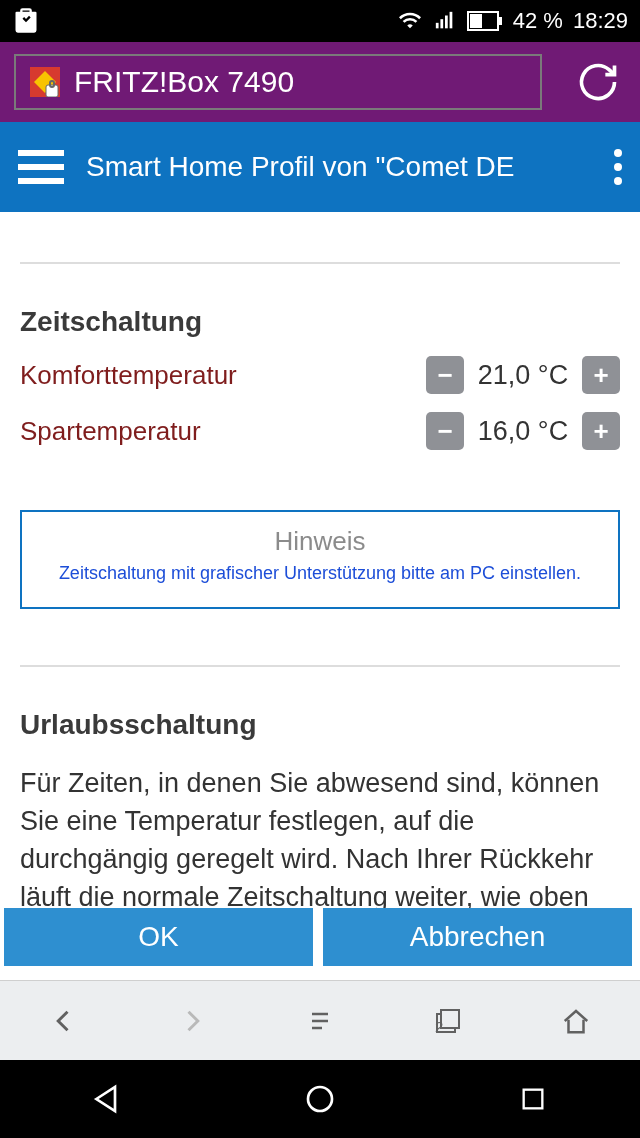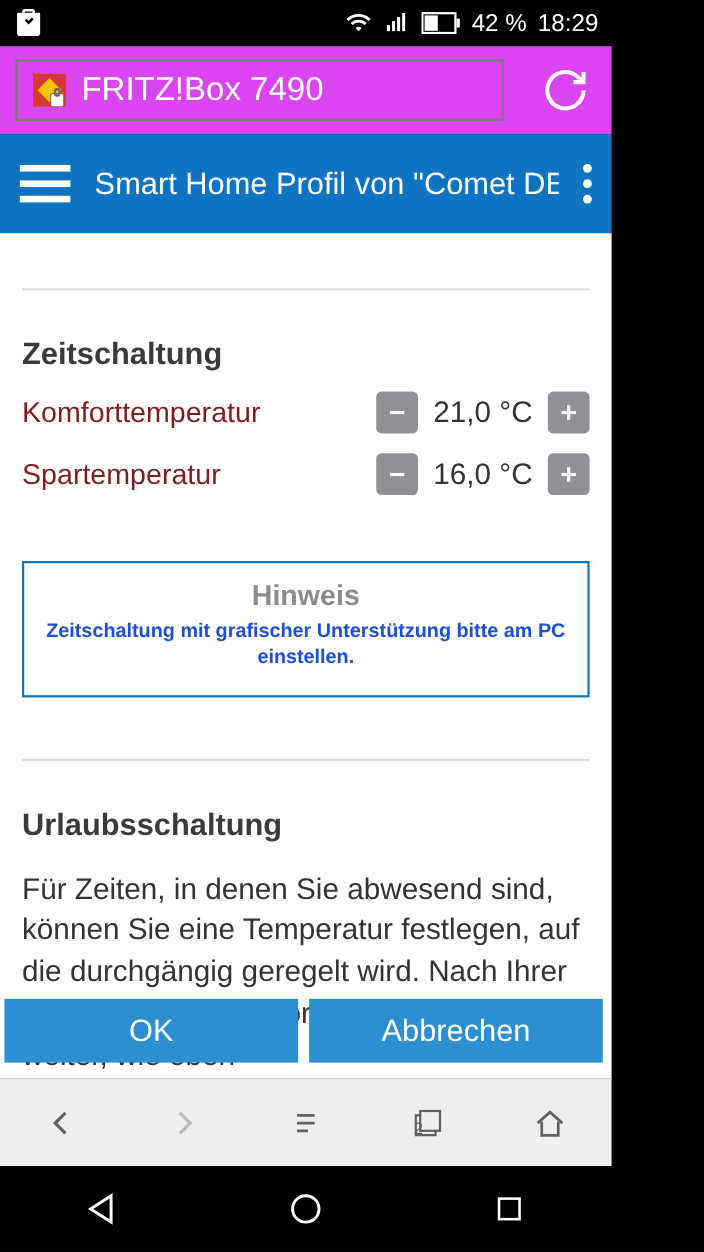--- a/index.html
+++ b/index.html
@@ -1,25 +1,25 @@
 <!DOCTYPE html>
 <html><head>
 <meta charset="utf-8">
 <style>
   * { margin: 0; padding: 0; box-sizing: border-box; }
   html, body { width: 640px; height: 1138px; font-family: "Segoe UI", Arial, sans-serif; overflow: hidden; background: #000; }
-  .screen { width: 556px; height: 1138px; display: flex; flex-direction: column; justify-content: flex-end; }
+  .screen { width: 640px; height: 1138px; display: flex; flex-direction: column; justify-content: flex-end; }
 
   
   .status-bar { height: 42px; background: #000; color: #fff; display: flex; align-items: center; justify-content: space-between; padding: 0 12px; font-size: 22px; }
   .status-left { display: flex; align-items: center; }
   .status-right { display: flex; align-items: center; gap: 10px; }
 
   
-  .address-row { height: 80px; background: #d946ef; display: flex; align-items: center; padding: 0 14px; gap: 28px; }
+  .address-row { height: 80px; background: #701a75; display: flex; align-items: center; padding: 0 14px; gap: 28px; }
   .address-field { flex: 1; height: 56px; border: 2px solid #7a7a7a; display: flex; align-items: center; padding: 0 14px; gap: 14px; }
   .address-text { color: #fff; font-size: 30px; }
   .refresh-area { width: 56px; height: 56px; display: flex; align-items: center; justify-content: center; }
 
   
   .app-header { height: 90px; background: #0e73c1; color: #fff; display: flex; align-items: center; padding: 0 18px; gap: 22px; }
   .hamburger { width: 46px; height: 34px; display: flex; flex-direction: column; justify-content: space-between; }
   .hamburger div { height: 6px; background: #fff; }
   .header-title { flex: 1; font-size: 28px; white-space: nowrap; overflow: hidden; }
   .kebab { display: flex; flex-direction: column; gap: 6px; }
@@ -28,21 +28,21 @@
   
   .content { flex: 1; background: #fff; position: relative; overflow: hidden; }
   .inner { padding: 0 20px; color: #4a4a4a; font-size: 26px; }
   .divider { height: 2px; background: #ddd; margin: 50px 0 0 0; }
   .section-title { font-weight: 700; color: #3a3a3a; font-size: 28px; margin-top: 42px; }
   .temp-row { display: flex; justify-content: space-between; align-items: center; margin: 18px 0; }
   .temp-label { color: #7f1d1d; }
   .temp-ctrl { display: flex; align-items: center; gap: 10px; }
   .stepper { width: 38px; height: 38px; background: #8f9196; color: #fff; border-radius: 5px; display: flex; align-items: center; justify-content: center; font-size: 26px; font-weight: 700; }
   .temp-val { color: #333; font-size: 27px; min-width: 98px; text-align: center; }
-  .hint-box { border: 2px solid #0e73c1; padding: 14px 18px 22px; text-align: center; margin-top: 60px; font-weight: bold; }
+  .hint-box { border: 2px solid #0e73c1; padding: 14px 18px 22px; text-align: center; margin-top: 60px; }
   .hint-title { color: #8b8b8b; font-size: 26px; margin-bottom: 4px; }
   .hint-text { color: #1d4ed8; font-size: 18px; line-height: 1.35; }
   .divider2 { height: 2px; background: #ddd; margin-top: 56px; }
   .vacation-title { font-weight: 700; color: #3a3a3a; font-size: 28px; margin-top: 42px; margin-bottom: 24px; }
   .vacation-text { color: #333; font-size: 27px; line-height: 1.4; }
 
   
   .action-row { position: absolute; left: 4px; right: 8px; bottom: 14px; display: flex; gap: 10px; }
   .action-btn { flex: 1; height: 58px; background: #2e8fd0; color: #fff; font-size: 28px; display: flex; align-items: center; justify-content: center; }
 

